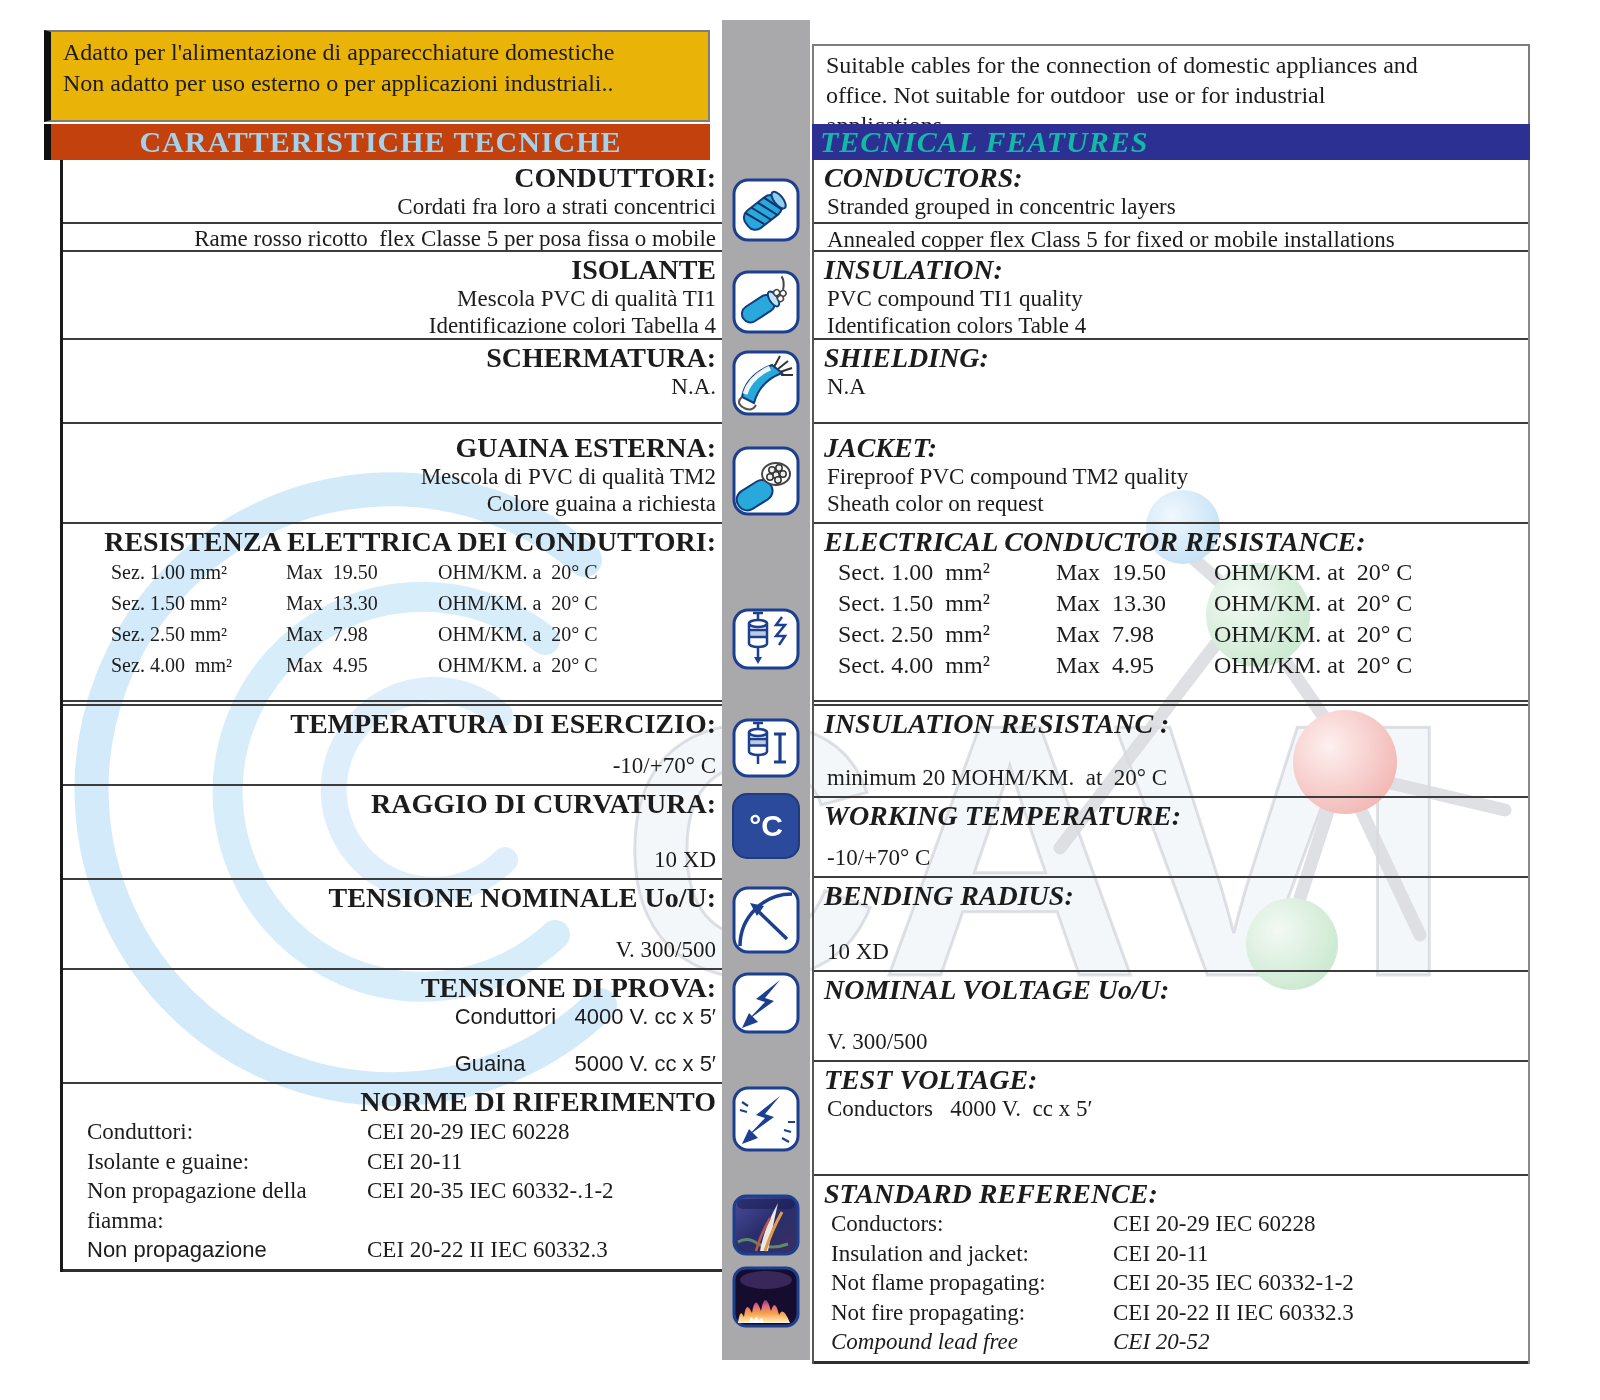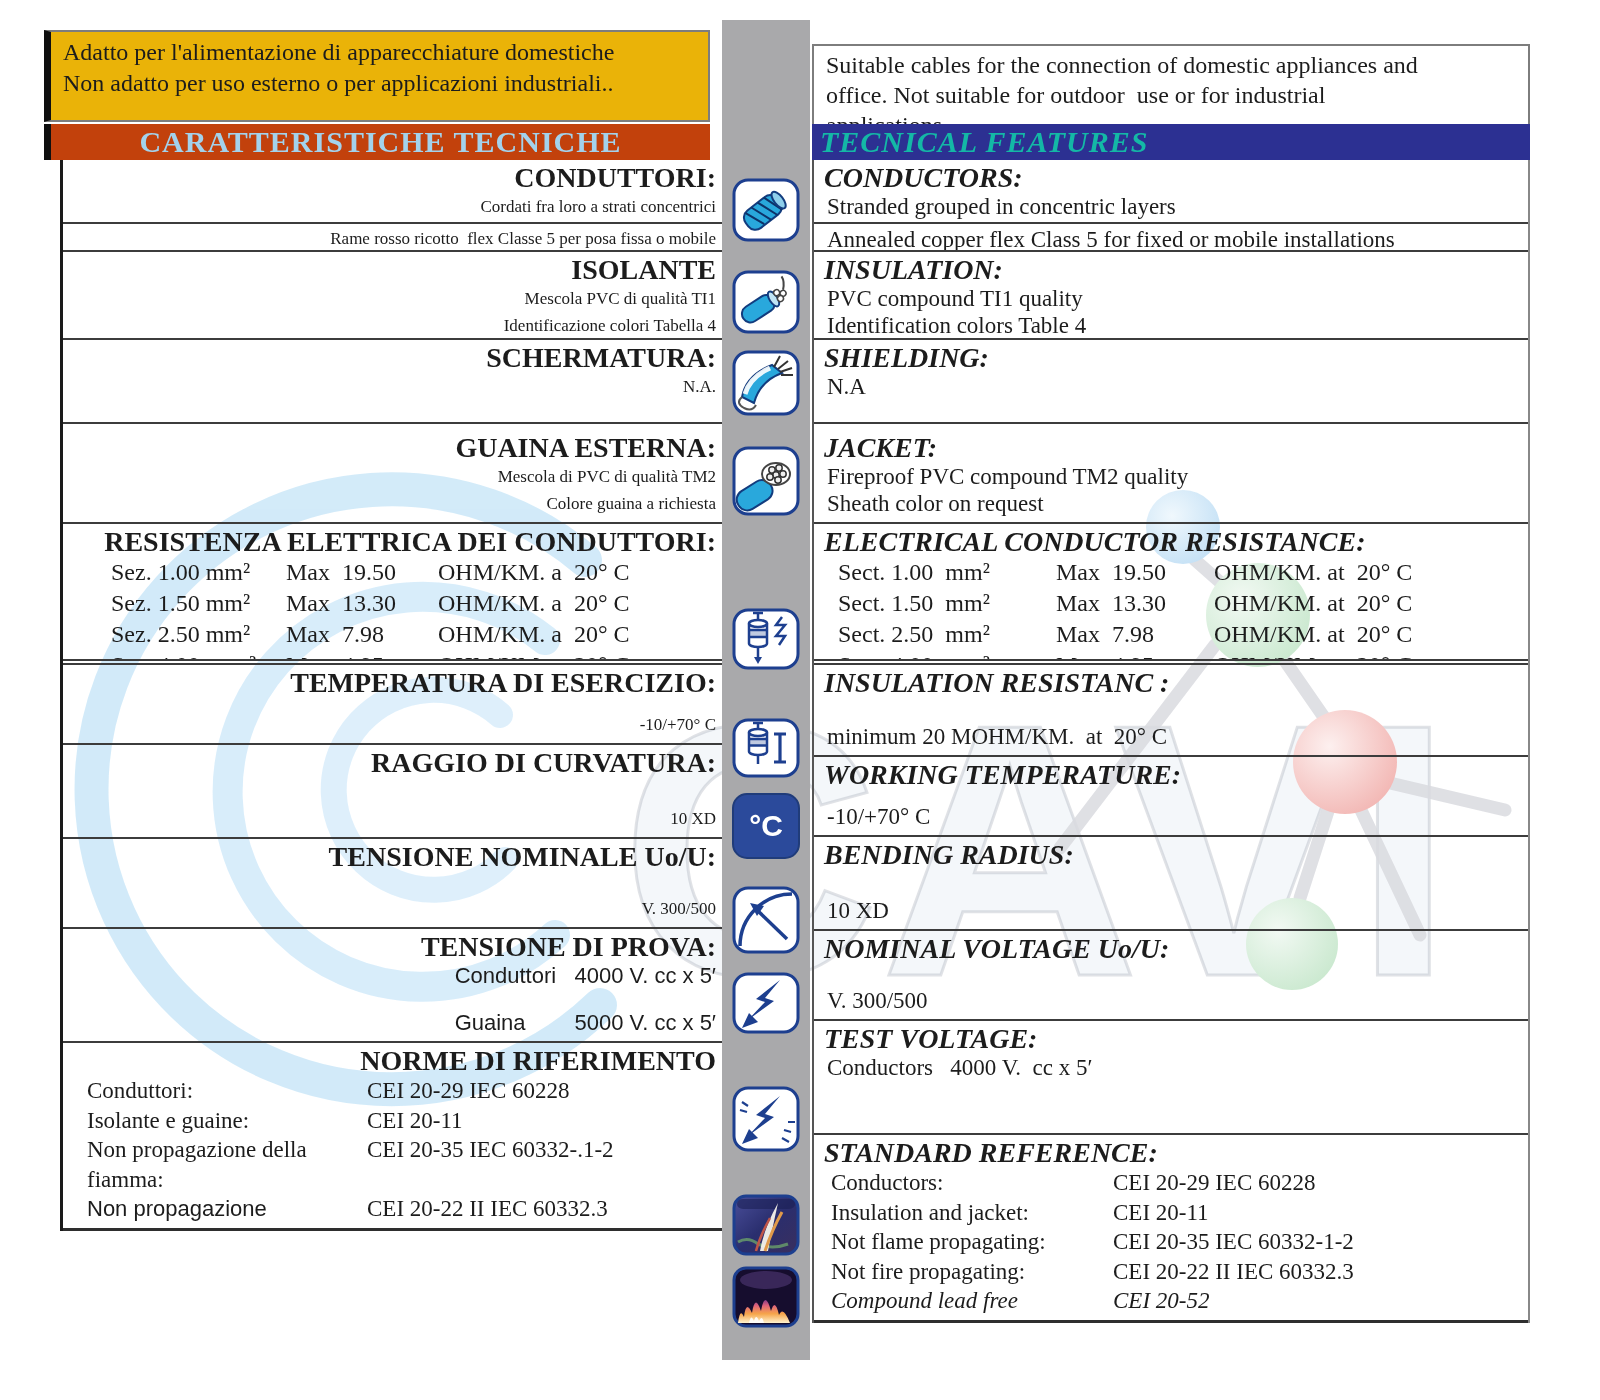--- a/index.html
+++ b/index.html
@@ -24,35 +24,35 @@
     padding:4px 12px;white-space:pre-wrap;z-index:1;}
   #bar-en{position:absolute;left:812px;top:124px;width:718px;height:36px;box-sizing:border-box;
     background:#2c3092;color:#14b8a6;z-index:1;font-weight:bold;font-style:italic;
     font-size:30px;line-height:36px;text-align:left;padding-left:8px;letter-spacing:1px;}
   .rtable{position:absolute;left:812px;top:160px;width:718px;box-sizing:border-box;
     border-left:2px solid #555;border-right:2px solid #888;z-index:1;}
 
   
   .row{position:relative;box-sizing:border-box;border-bottom:2px solid #3c3c3c;overflow:hidden;padding-top:2px;}
   .h64{height:64px}.h28{height:28px}.h88{height:88px}.h84{height:84px}.h100{height:100px}
-  .h166{height:141px}.h92{height:92px}.h80{height:80px}.h94{height:94px}.h90{height:90px}
+  .h166{height:182px}.h92{height:92px}.h80{height:80px}.h94{height:94px}.h90{height:90px}
   .h114{height:114px}.h188{height:188px;border-bottom:3px solid #2e2e2e;}
   .dbl{border-bottom:6px double #3c3c3c;}
   .pt6{padding-top:8px;}
   .spread{display:flex;flex-direction:column;justify-content:space-between;padding-bottom:5px;}
 
   .lt{font-weight:bold;font-size:28px;line-height:31px;text-align:right;padding-right:8px;}
-  .lv{font-size:17px;line-height:27px;text-align:right;padding-right:8px;white-space:pre-wrap;}
+  .lv{font-size:23px;line-height:27px;text-align:right;padding-right:8px;white-space:pre-wrap;}
   .h28 .lv{line-height:25px;}
   .rt{font-weight:bold;font-style:italic;font-size:28px;line-height:31px;text-align:left;padding-left:10px;}
   .rv{font-size:23px;line-height:27px;text-align:left;padding-left:13px;white-space:pre-wrap;}
   .sans{font-family:"Liberation Sans",sans-serif;font-size:22px;}
 
   .res-l{display:grid;grid-template-columns:175px 152px auto;padding-left:48px;
-    font-size:24px;line-height:31px;white-space:pre-wrap;}
+    font-size:20px;line-height:31px;white-space:pre-wrap;}
   .res-r{display:grid;grid-template-columns:218px 158px auto;padding-left:24px;
     font-size:24px;line-height:31px;white-space:pre-wrap;}
   .std-l{display:grid;grid-template-columns:280px auto;padding-left:24px;font-size:23px;line-height:29.5px;white-space:pre-wrap;}
   .std-r{display:grid;grid-template-columns:282px auto;padding-left:17px;font-size:23px;line-height:29.5px;white-space:pre-wrap;}
   .ital{font-style:italic;}
   .mt4{}
 
   
   #strip{position:absolute;left:722px;top:20px;width:88px;height:1340px;background:#a9a9ab;z-index:1;}
   .ic{position:absolute;left:10px;}

